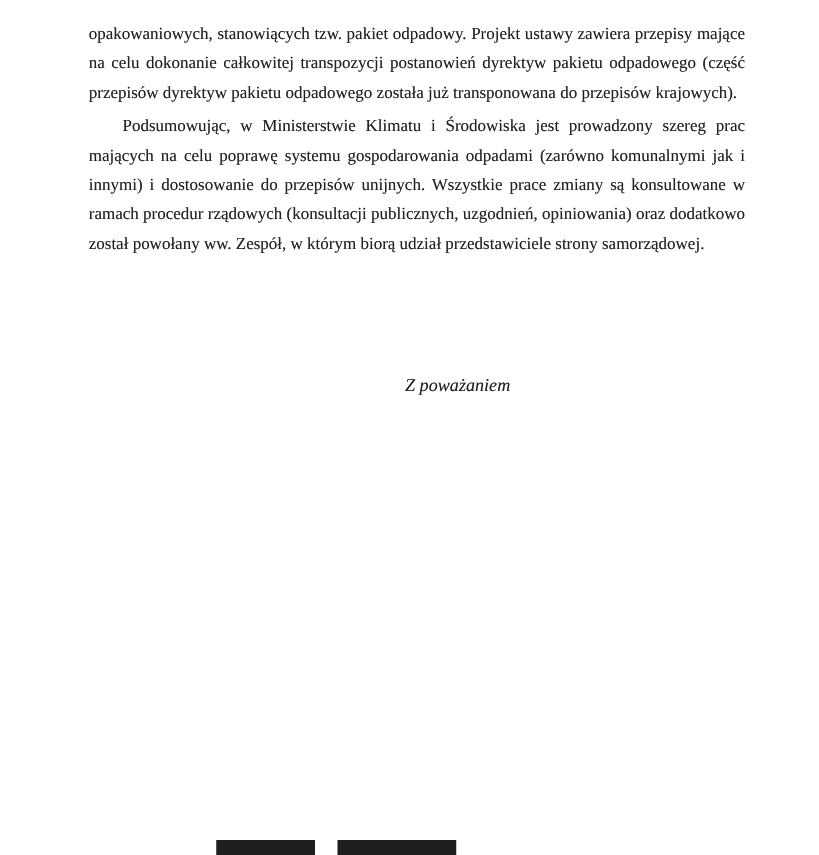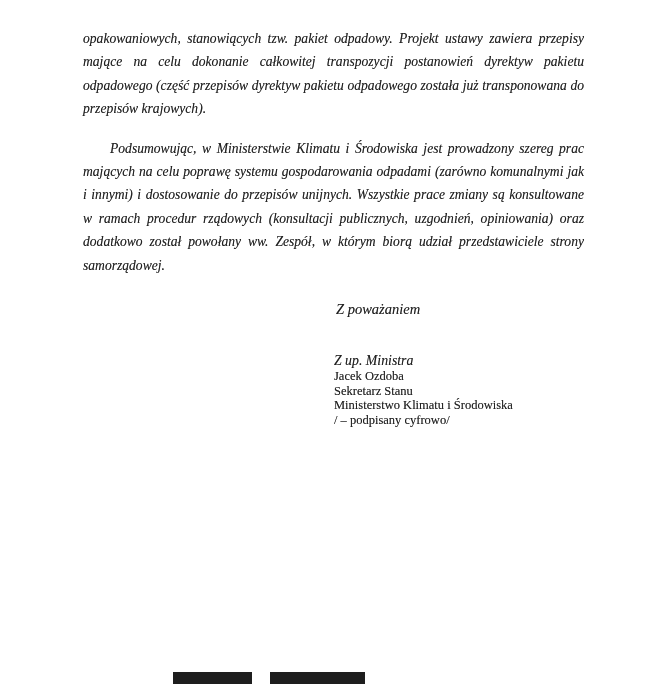--- a/index.html
+++ b/index.html
@@ -20,29 +20,28 @@
     position: absolute;
     left: 67px;
     top: 11px;
     width: 533px;
     font-size: 13.6px;
     line-height: 23.4px;
     text-align: justify;
     text-shadow: 0 0 0.5px rgba(30,30,30,0.45);
   }
   .text-block p {
-    margin: 16px;
-    font-style: italic;
+    margin: 4px;
   }
   .text-block p.indented {
     text-indent: 27px;
   }
   .closing {
     position: absolute;
-    left: 336px;
+    left: 324px;
     top: 301px;
     font-size: 14.5px;
     font-style: italic;
     text-shadow: 0 0 0.5px rgba(30,30,30,0.45);
   }
   .sig-block {
     position: absolute;
     left: 334px;
     top: 353px;
     font-size: 12.5px;
@@ -79,27 +78,20 @@
 
 <div class="page">
 
   <div class="text-block">
     <p>opakowaniowych, stanowiących tzw. pakiet odpadowy. Projekt ustawy zawiera przepisy mające na celu dokonanie całkowitej transpozycji postanowień dyrektyw pakietu odpadowego (część przepisów dyrektyw pakietu odpadowego została już transponowana do przepisów krajowych).</p>
     <p class="indented">Podsumowując, w Ministerstwie Klimatu i Środowiska jest prowadzony szereg prac mających na celu poprawę systemu gospodarowania odpadami (zarówno komunalnymi jak i innymi) i dostosowanie do przepisów unijnych. Wszystkie prace zmiany są konsultowane w ramach procedur rządowych (konsultacji publicznych, uzgodnień, opiniowania) oraz dodatkowo został powołany ww. Zespół, w którym biorą udział przedstawiciele strony samorządowej.</p>
   </div>
 
   <div class="closing">Z poważaniem</div>
 
-  <div class="sig-block">
-    <div class="auth">Z up. Ministra</div>
-    <div>Jacek Ozdoba</div>
-    <div>Sekretarz Stanu</div>
-    <div>Ministerstwo Klimatu i Środowiska</div>
-    <div>/ – podpisany cyfrowo/</div>
-  </div>
 
   <div class="cc-block">
   </div>
 
   <div class="bottom-fragment left"></div>
   <div class="bottom-fragment right"></div>
 
 </div>
 
 </body></html>

